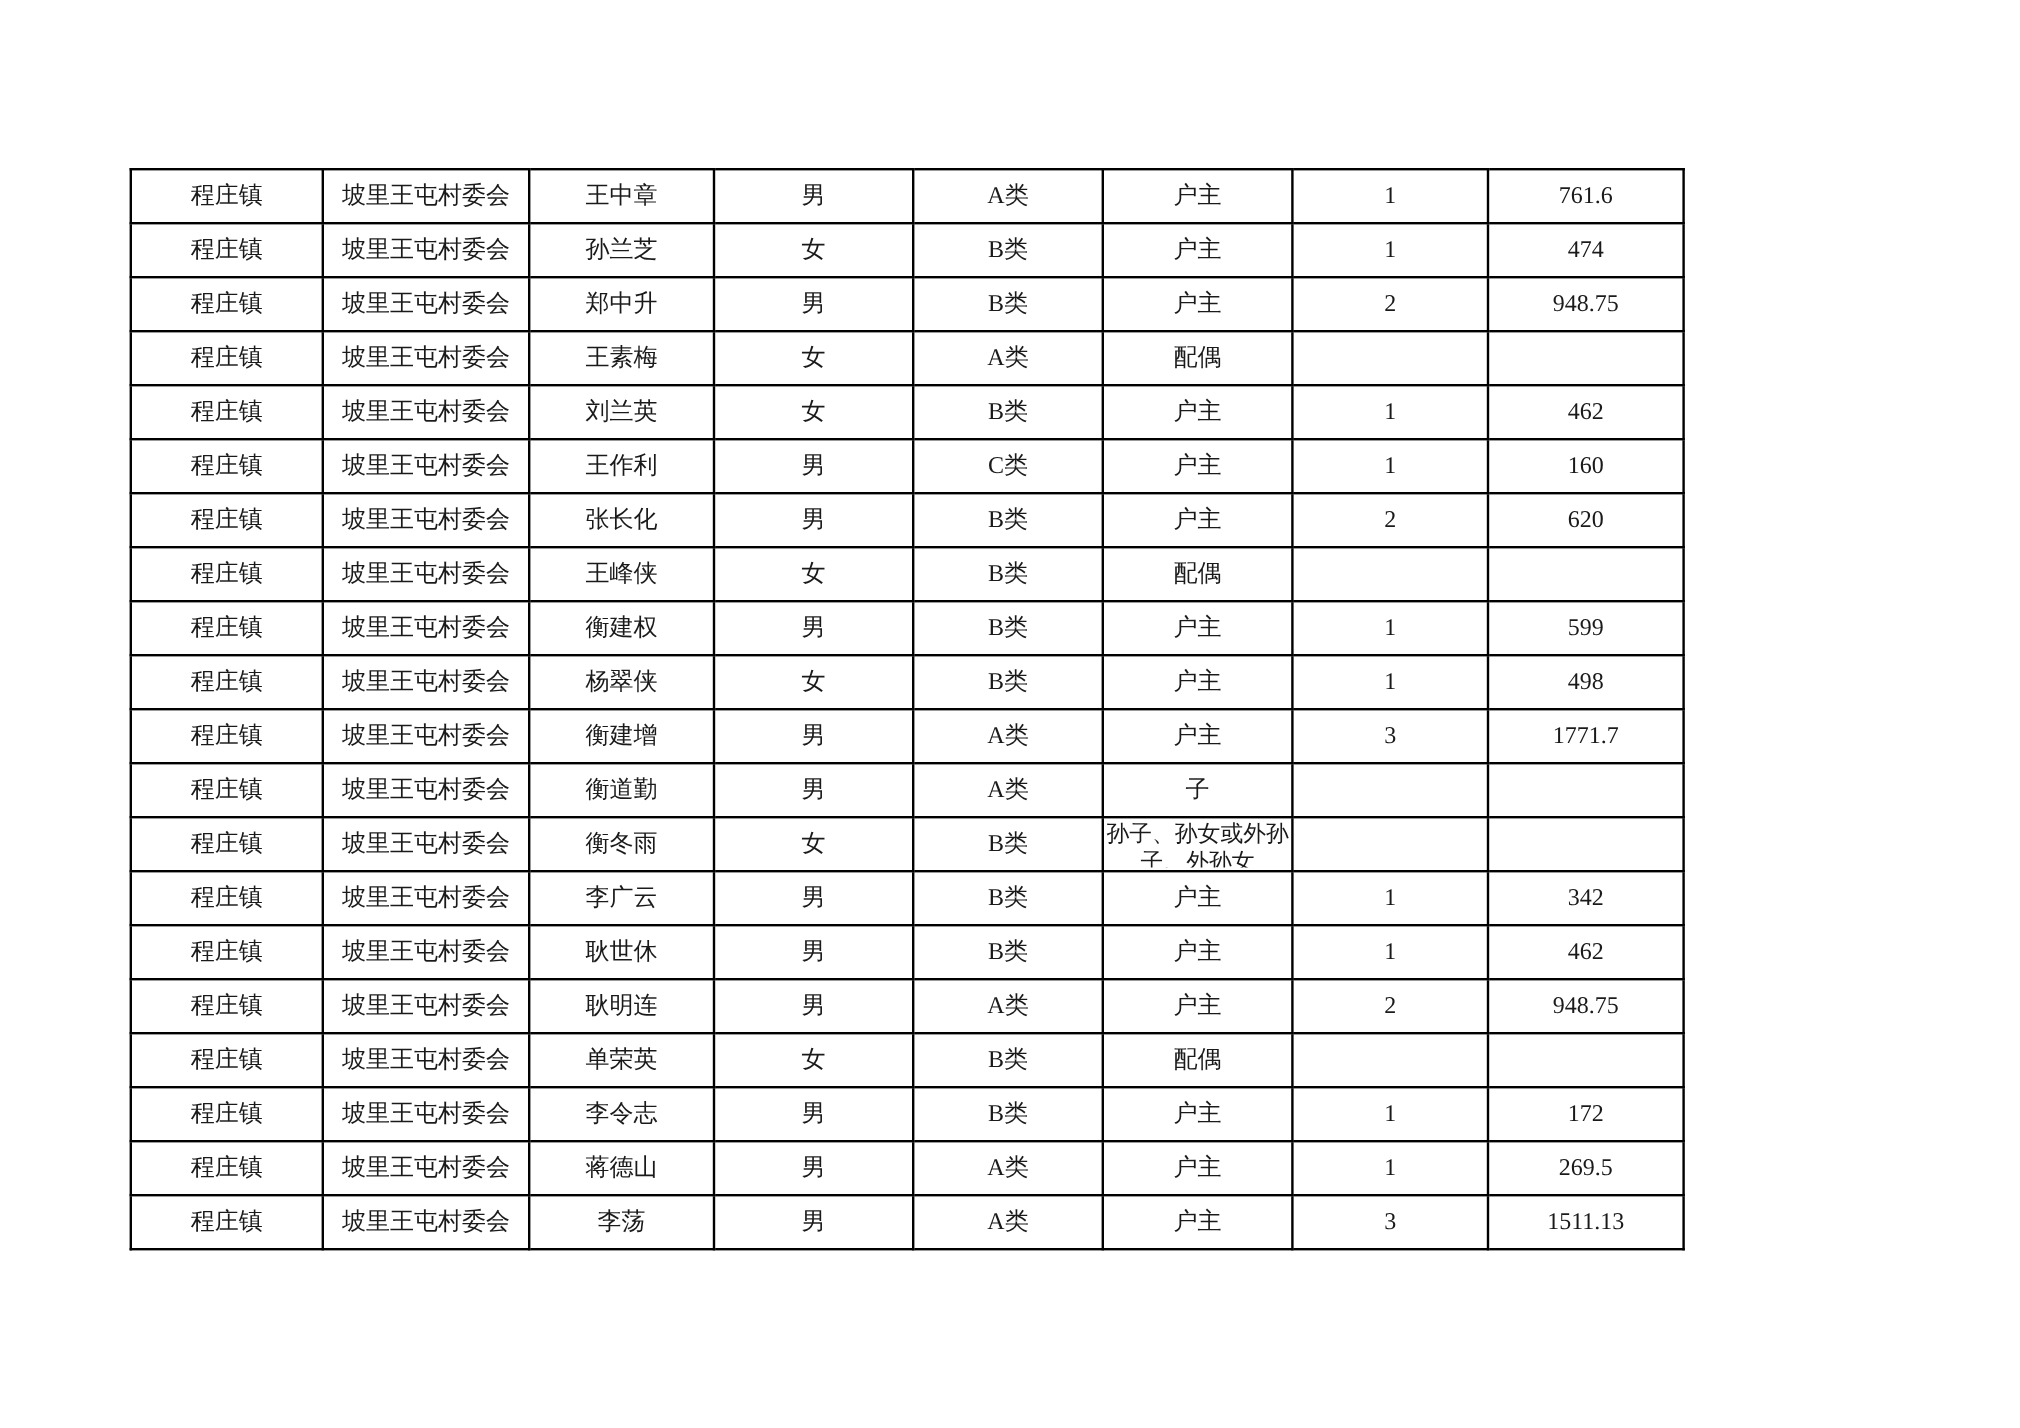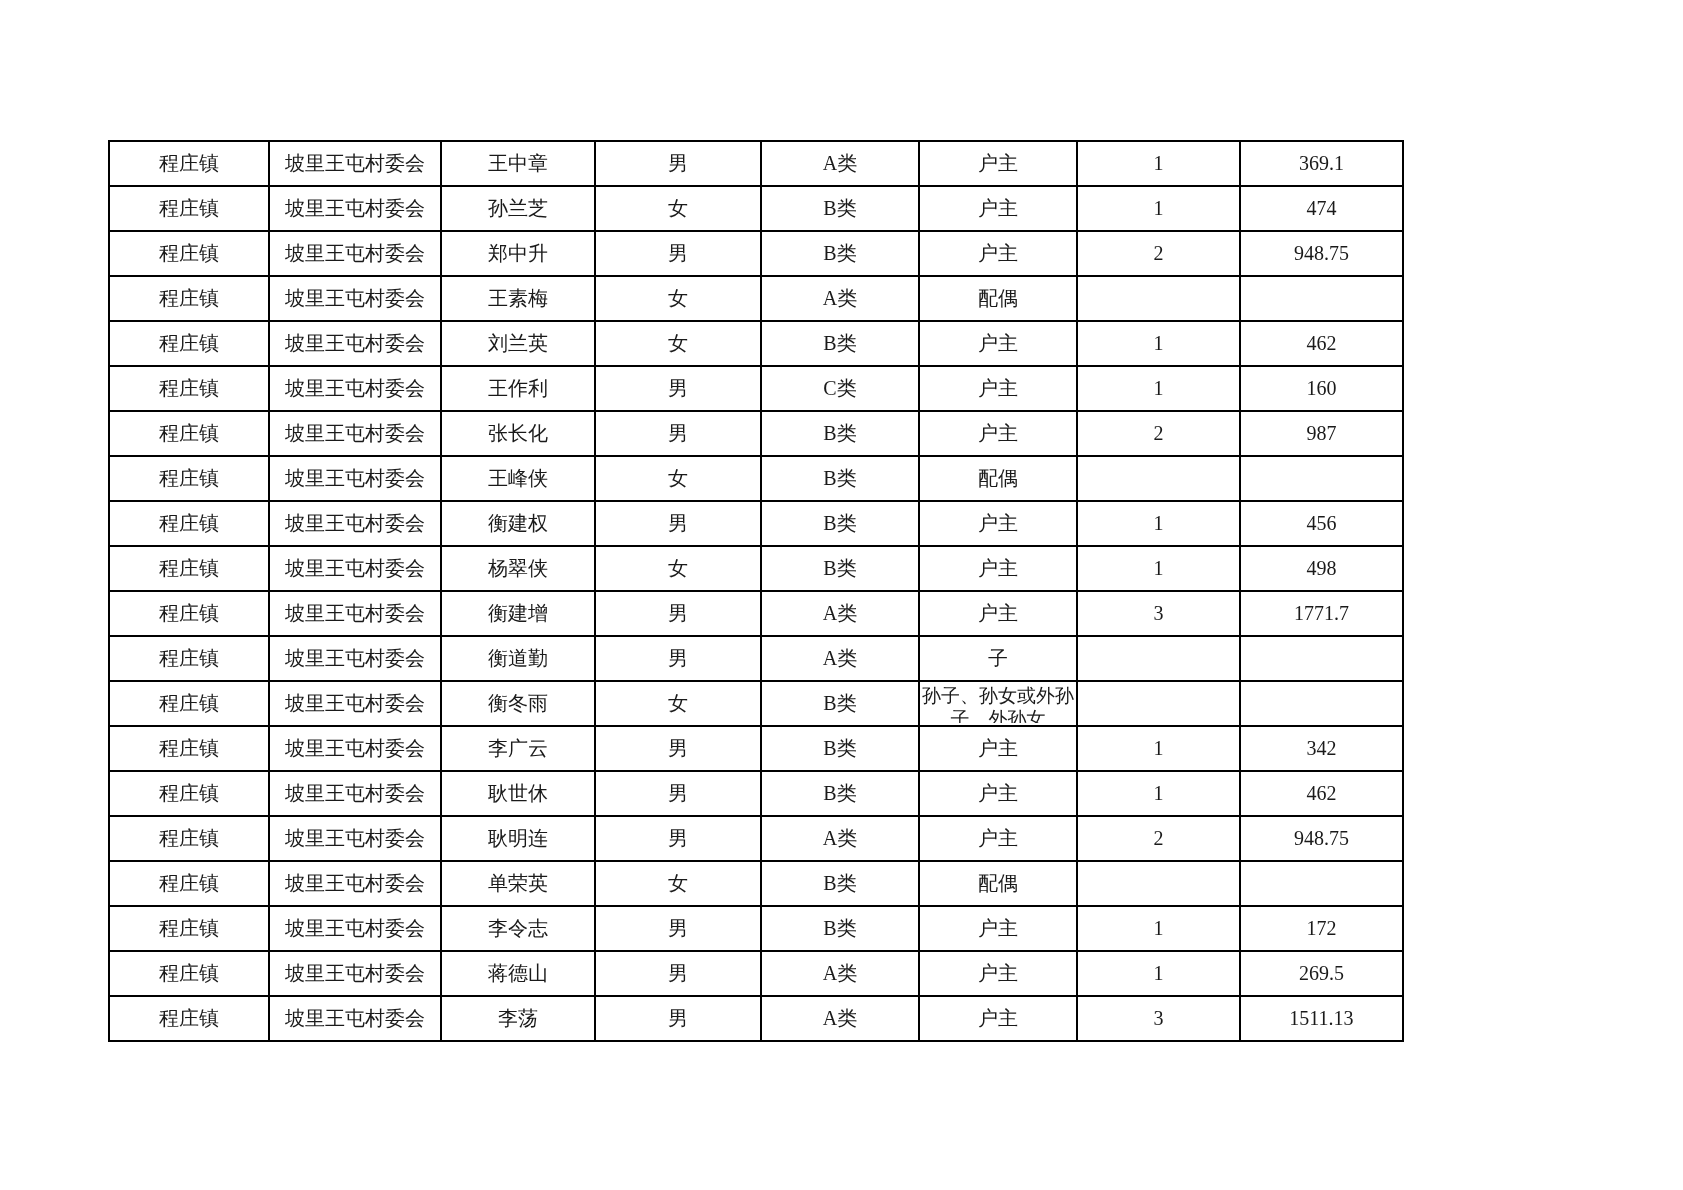--- a/index.html
+++ b/index.html
@@ -82,21 +82,21 @@
     <td>
             <div class="cell-inner">A类</div>
           </td>
     <td>
             <div class="cell-inner">户主</div>
           </td>
     <td>
             <div class="cell-inner">1</div>
           </td>
     <td>
-            <div class="cell-inner">369.1</div>
+            <div class="cell-inner">761.6</div>
           </td>
   </tr>
         <tr>
     <td>
             <div class="cell-inner">程庄镇</div>
           </td>
     <td>
             <div class="cell-inner">坡里王屯村委会</div>
           </td>
     <td>
@@ -238,21 +238,21 @@
     <td>
             <div class="cell-inner">B类</div>
           </td>
     <td>
             <div class="cell-inner">户主</div>
           </td>
     <td>
             <div class="cell-inner">2</div>
           </td>
     <td>
-            <div class="cell-inner">987</div>
+            <div class="cell-inner">620</div>
           </td>
   </tr>
         <tr>
     <td>
             <div class="cell-inner">程庄镇</div>
           </td>
     <td>
             <div class="cell-inner">坡里王屯村委会</div>
           </td>
     <td>
@@ -290,21 +290,21 @@
     <td>
             <div class="cell-inner">B类</div>
           </td>
     <td>
             <div class="cell-inner">户主</div>
           </td>
     <td>
             <div class="cell-inner">1</div>
           </td>
     <td>
-            <div class="cell-inner">456</div>
+            <div class="cell-inner">599</div>
           </td>
   </tr>
         <tr>
     <td>
             <div class="cell-inner">程庄镇</div>
           </td>
     <td>
             <div class="cell-inner">坡里王屯村委会</div>
           </td>
     <td>

